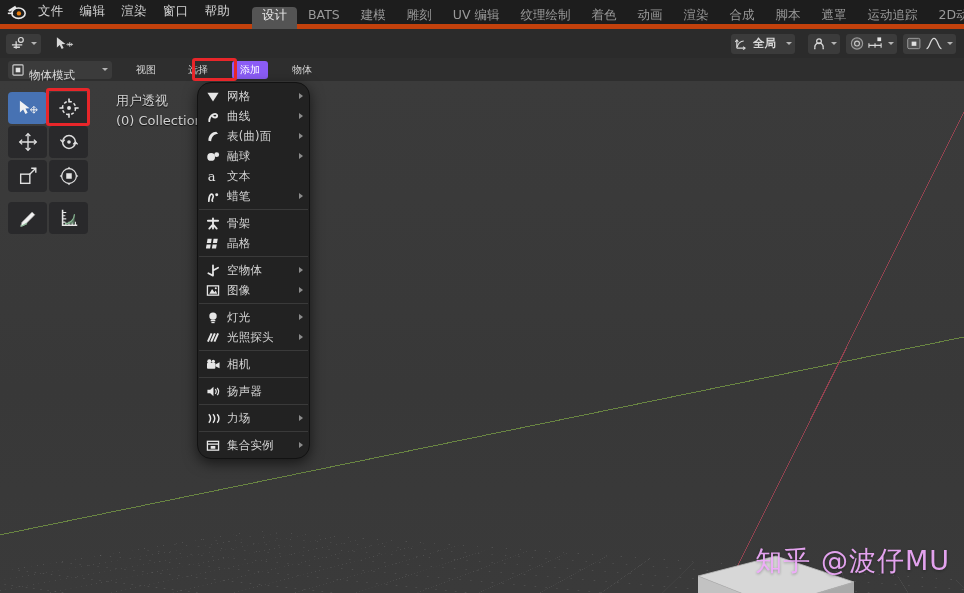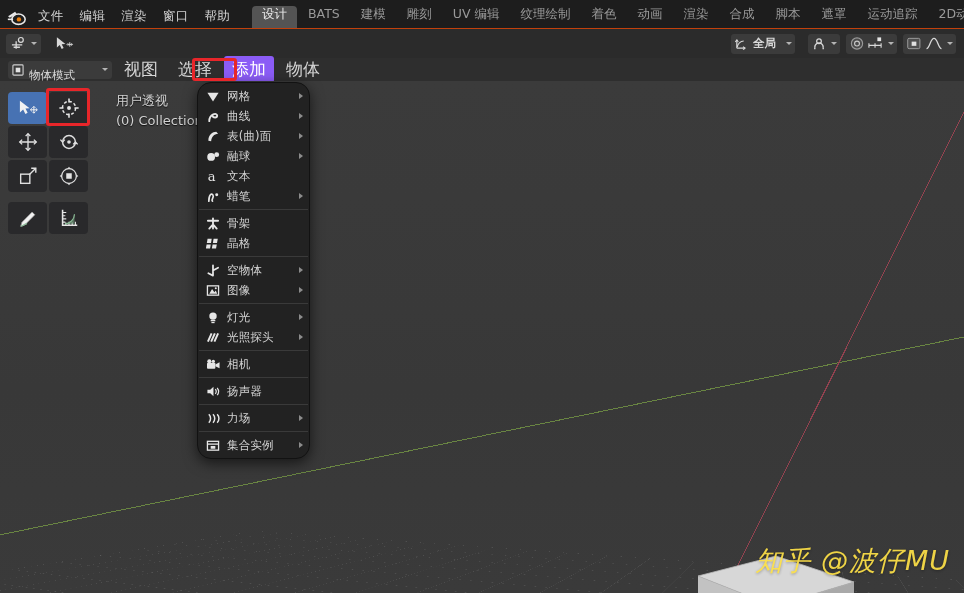--- a/index.html
+++ b/index.html
@@ -15,23 +15,23 @@
     width: 964px; height: 593px;
     overflow: hidden;
     background: #1d1d1d;
   }
 
   
   .topbar {
     position: absolute; left: 0; top: 0;
     width: 964px; height: 29px;
     background: #1d1d1d;
-    display: flex; align-items: flex-end;
+    display: flex; align-items: flex-start;
     box-sizing: border-box;
-    border-bottom: 1px solid #c2410c;
+    border-bottom: 5px solid #c2410c;
   }
   .blender-logo {
     width: 26px; height: 22px;
     margin-left: 6px; margin-right: 4px;
     display: flex; align-items: center; justify-content: center;
   }
   .menu-word {
     color: #d3d3d3;
     font-size: 12.5px;
     padding: 3px 8px;
@@ -124,23 +124,23 @@
     box-sizing: border-box;
   }
   .mode-text {
     color: #dcdcdc; font-size: 11.5px;
     margin-left: 5px; flex: 1;
     white-space: nowrap;
     margin-top: 11px;
   }
   .hdr-menu {
     color: #d5d5d5;
-    font-size: 17px;
+    font-size: 10px;
     padding: 2px 8px;
-    margin-left: 4px;
+    margin-left: 16px;
     white-space: nowrap;
     border-radius: 3px;
   }
   .hdr-menu.highlight {
     background: #8b5cf6;
     color: #ffffff;
   }
 
   
   .viewport {
@@ -292,28 +292,27 @@
   .mi-sep {
     height: 1px;
     background: #3a3a3a;
     margin: 3px 1px;
   }
 
   
   .watermark {
     position: absolute;
     right: 14px; bottom: 14px;
-    color: #fde047;
+    color: #f0abfc;
     font-size: 27px;
     opacity: .93;
     letter-spacing: 1px;
     text-shadow: 0 1px 3px rgba(0,0,0,.35);
     white-space: nowrap;
     pointer-events: none;
-    font-style: italic;
   }
 </style>
 </head>
 <body>
 
 <div id="app">
 
   <div class="topbar">
     <div class="blender-logo">
       <svg width="20" height="17" viewBox="0 0 24 20">

